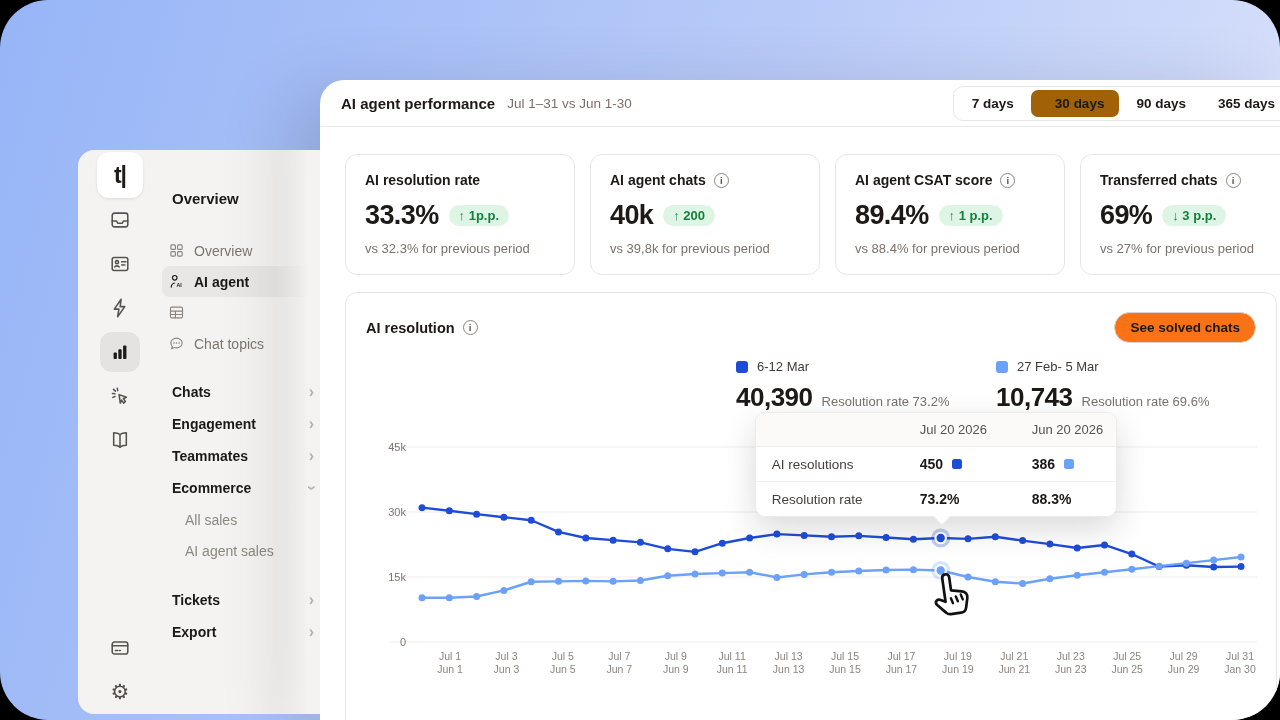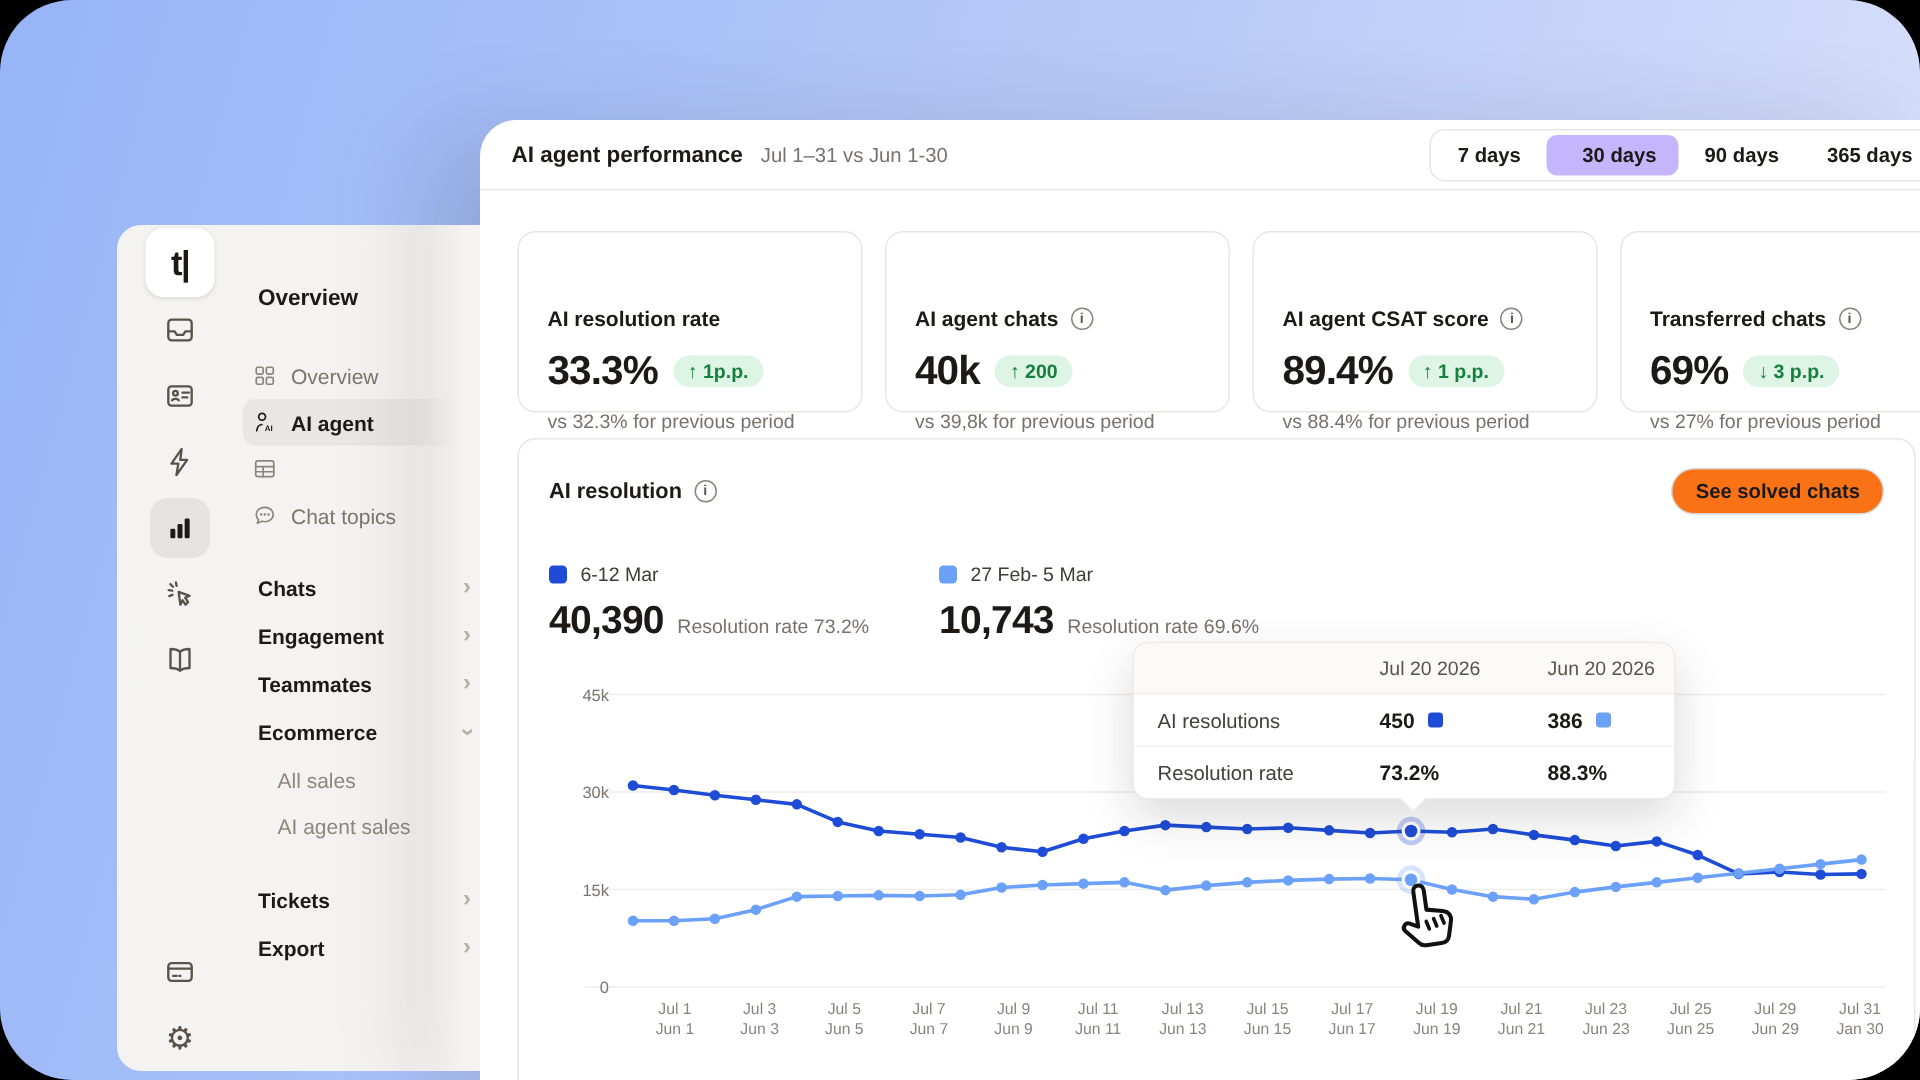--- a/index.html
+++ b/index.html
@@ -49,42 +49,42 @@
   .panel { position:absolute; left:320px; top:80px; right:0; bottom:0; background:#fff;
     border-radius:24px 0 0 0; box-shadow:-30px 12px 70px rgba(25,25,45,.16); overflow:hidden; }
   .panel-header { height:47px; display:flex; align-items:center;
     padding:0 0 0 21px; border-bottom:1px solid #ECEAE8;text-align:right; }
   .ph-title { font-size:15px; font-weight:700; }
   .ph-sub { font-size:13.5px; color:#79716B; margin-left:12px; }
   .seg { margin-left:auto; margin-right:-14px; display:flex; align-items:center; gap:2px;
     border:1px solid #E7E5E3; border-radius:10px; padding:3px; background:#fff; }
   .seg-item { font-size:13.5px; font-weight:600; padding:6px 15px; border-radius:7px;
     white-space:nowrap; cursor:default; }
-  .seg-item.sel { background:#c4b5fd;padding-left:24px; }
+  .seg-item.sel { background:#a16207;padding-left:24px; }
 
   .content { padding:27px 0 0 25px; }
   .cards { display:flex; gap:15px; width:max-content; }
   .card { width:230px; height:121px; border:1px solid #E8E6E4; border-radius:12px; padding:17px 19px; }
-  .card-title { font-size:14px; font-weight:700; display:flex; align-items:center; gap:8px;margin-top:32px; }
+  .card-title { font-size:14px; font-weight:700; display:flex; align-items:center; gap:8px; }
   .info { width:15px; height:15px; border:1.4px solid #8A8580; border-radius:50%;
     font-size:9.5px; font-weight:700; color:#57534E; display:inline-flex;
     align-items:center; justify-content:center; flex:none; }
   .card-value-row { margin-top:12px; display:flex; align-items:center; gap:10px; }
   .card-value { font-size:27px; font-weight:600; letter-spacing:-0.6px; }
   .badge { background:#DEF4E4; color:#15803D; font-size:13px; font-weight:700;
     border-radius:11px; padding:3px 10px; white-space:nowrap; }
   .card-sub { margin-top:10px; font-size:13px; color:#79716B; }
 
   .chart-card { margin-top:17px; width:932px; height:560px;
     border:1px solid #E8E6E4; border-radius:12px; padding:19px 20px; }
   .cc-head { display:flex; align-items:center; }
   .cc-title { font-size:14.5px; font-weight:700; display:flex; align-items:center; gap:8px; }
   .solved-btn { margin-left:auto; background:#f97316; border:1px solid #D8D4D1; border-radius:17px;
     padding:7px 15px; font-size:13.5px; font-weight:600; color:#1C1917; cursor:default; }
-  .legends { display:flex; margin-top:32px; }
+  .legends { display:flex; margin-top:16px;justify-content:flex-end; }
   .lg { width:260px; }
   .lg-label { display:flex; align-items:center; gap:9px; font-size:13px; color:#3F3B38; }
   .lg-sq { width:12px; height:12px; border-radius:3px; flex:none; }
   .lg-sq.navy { background:#1E4CD7; } .lg-sq.lblue { background:#6BA1F8; }
   .lg-val-row { margin-top:8px; display:flex; align-items:baseline; gap:9px; }
   .lg-val { font-size:26px; font-weight:600; letter-spacing:-0.5px; }
   .lg-rate { font-size:13px; color:#79716B; }
 
   .chart-wrap { position:relative; margin-top:14px; width:891px; }
   #chart-svg { display:block; font-family:inherit; }

